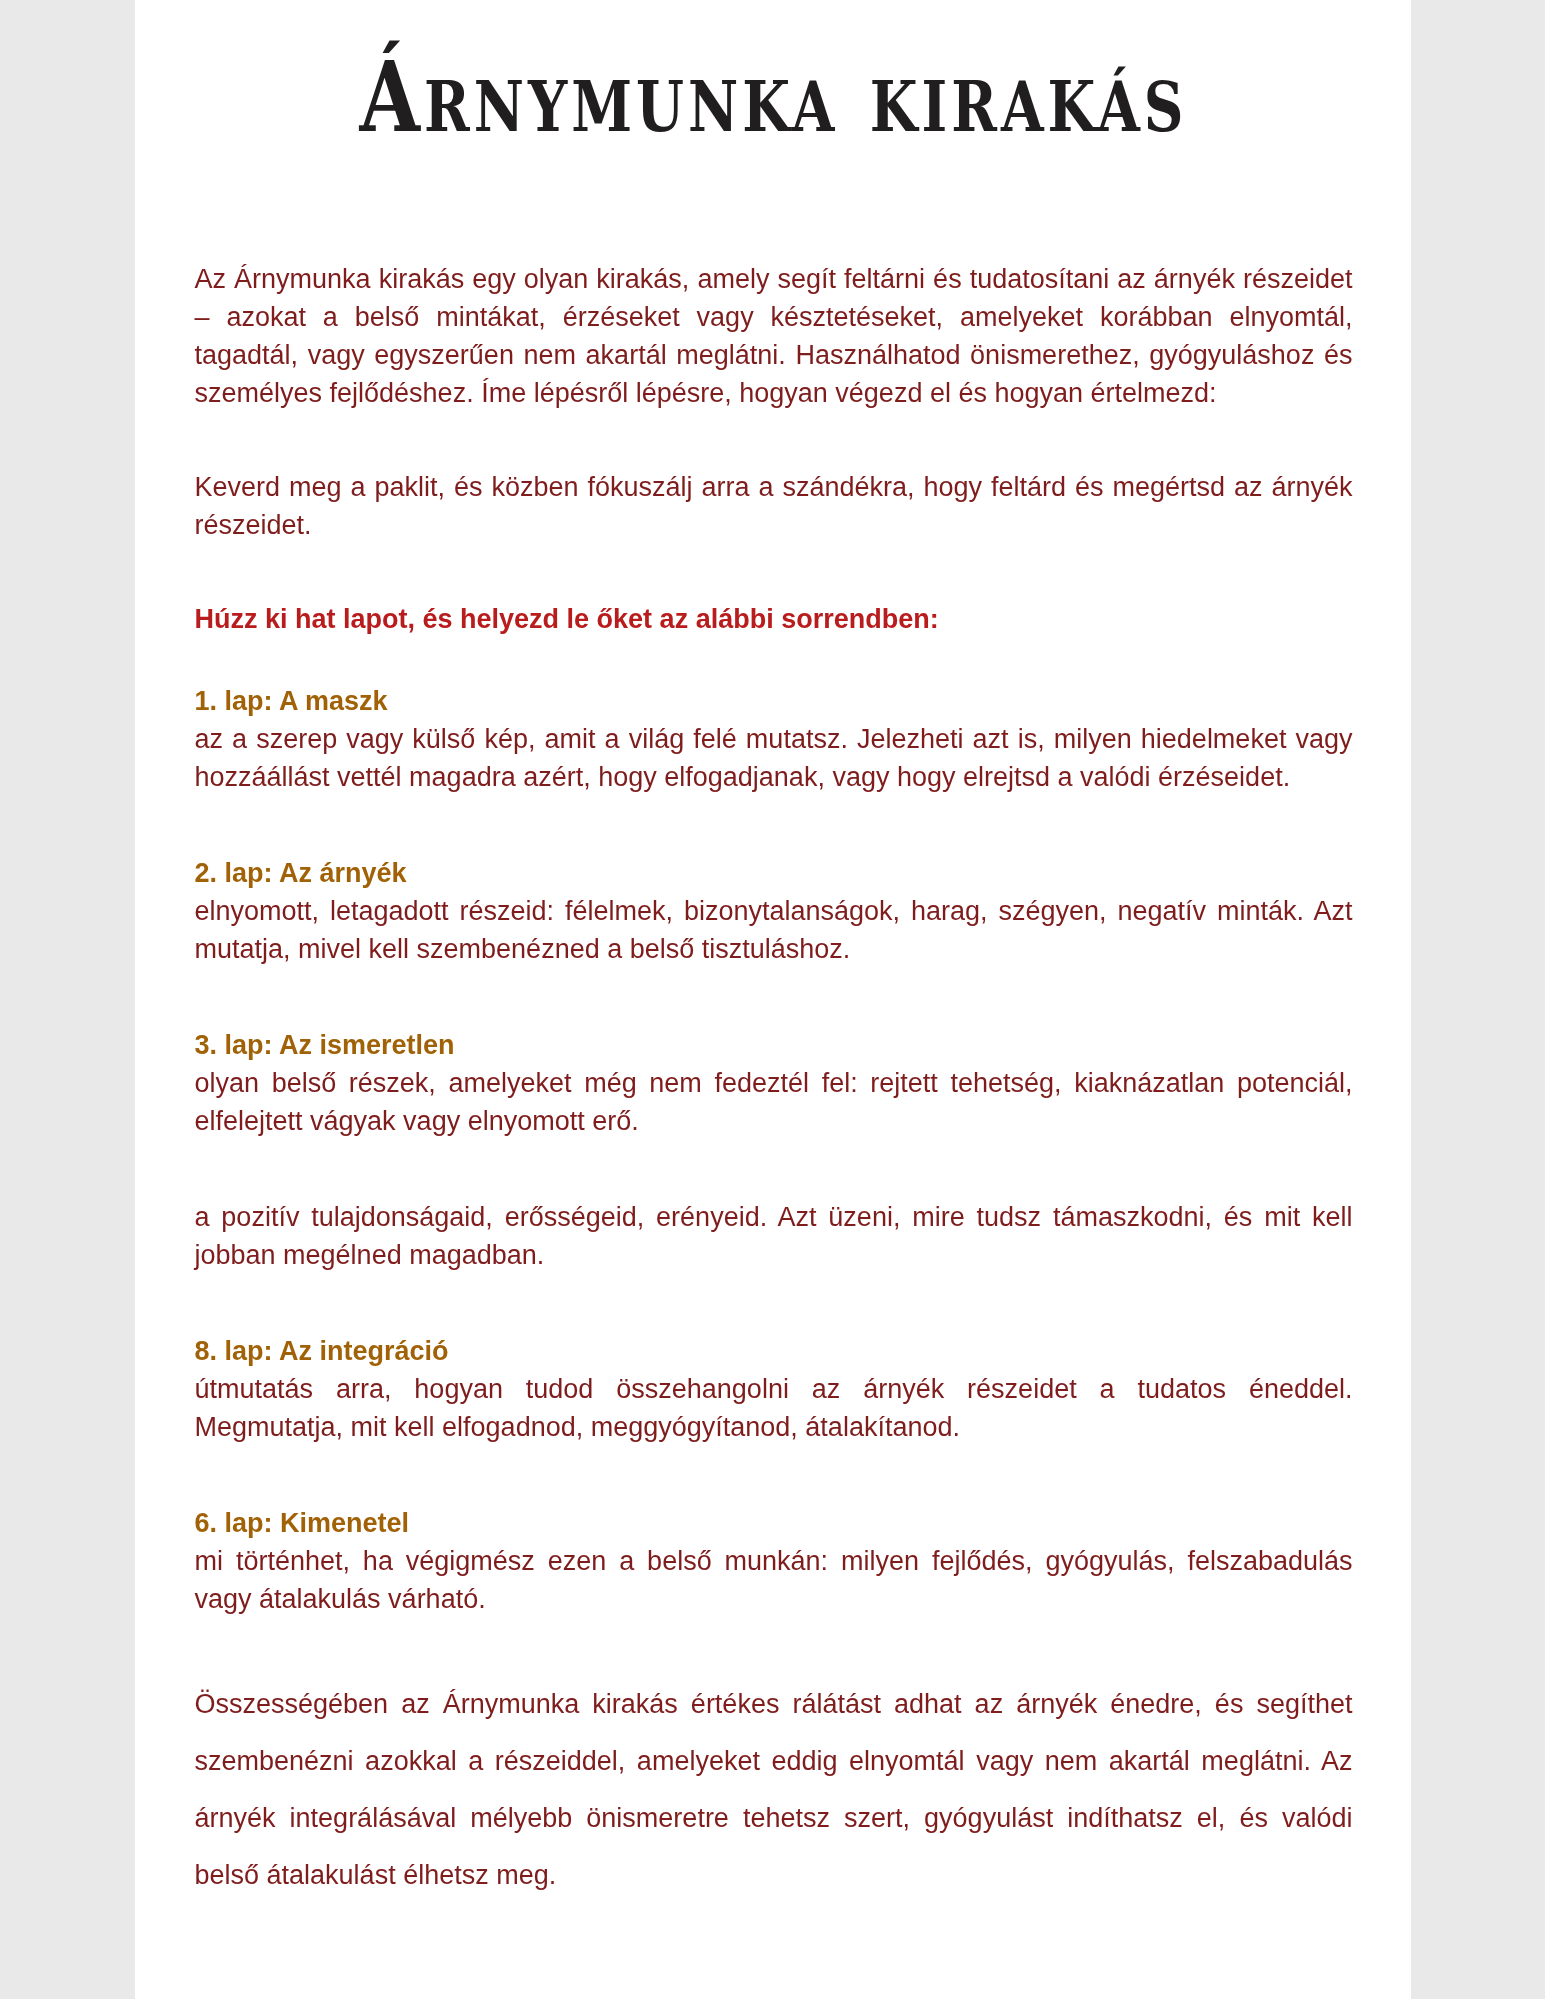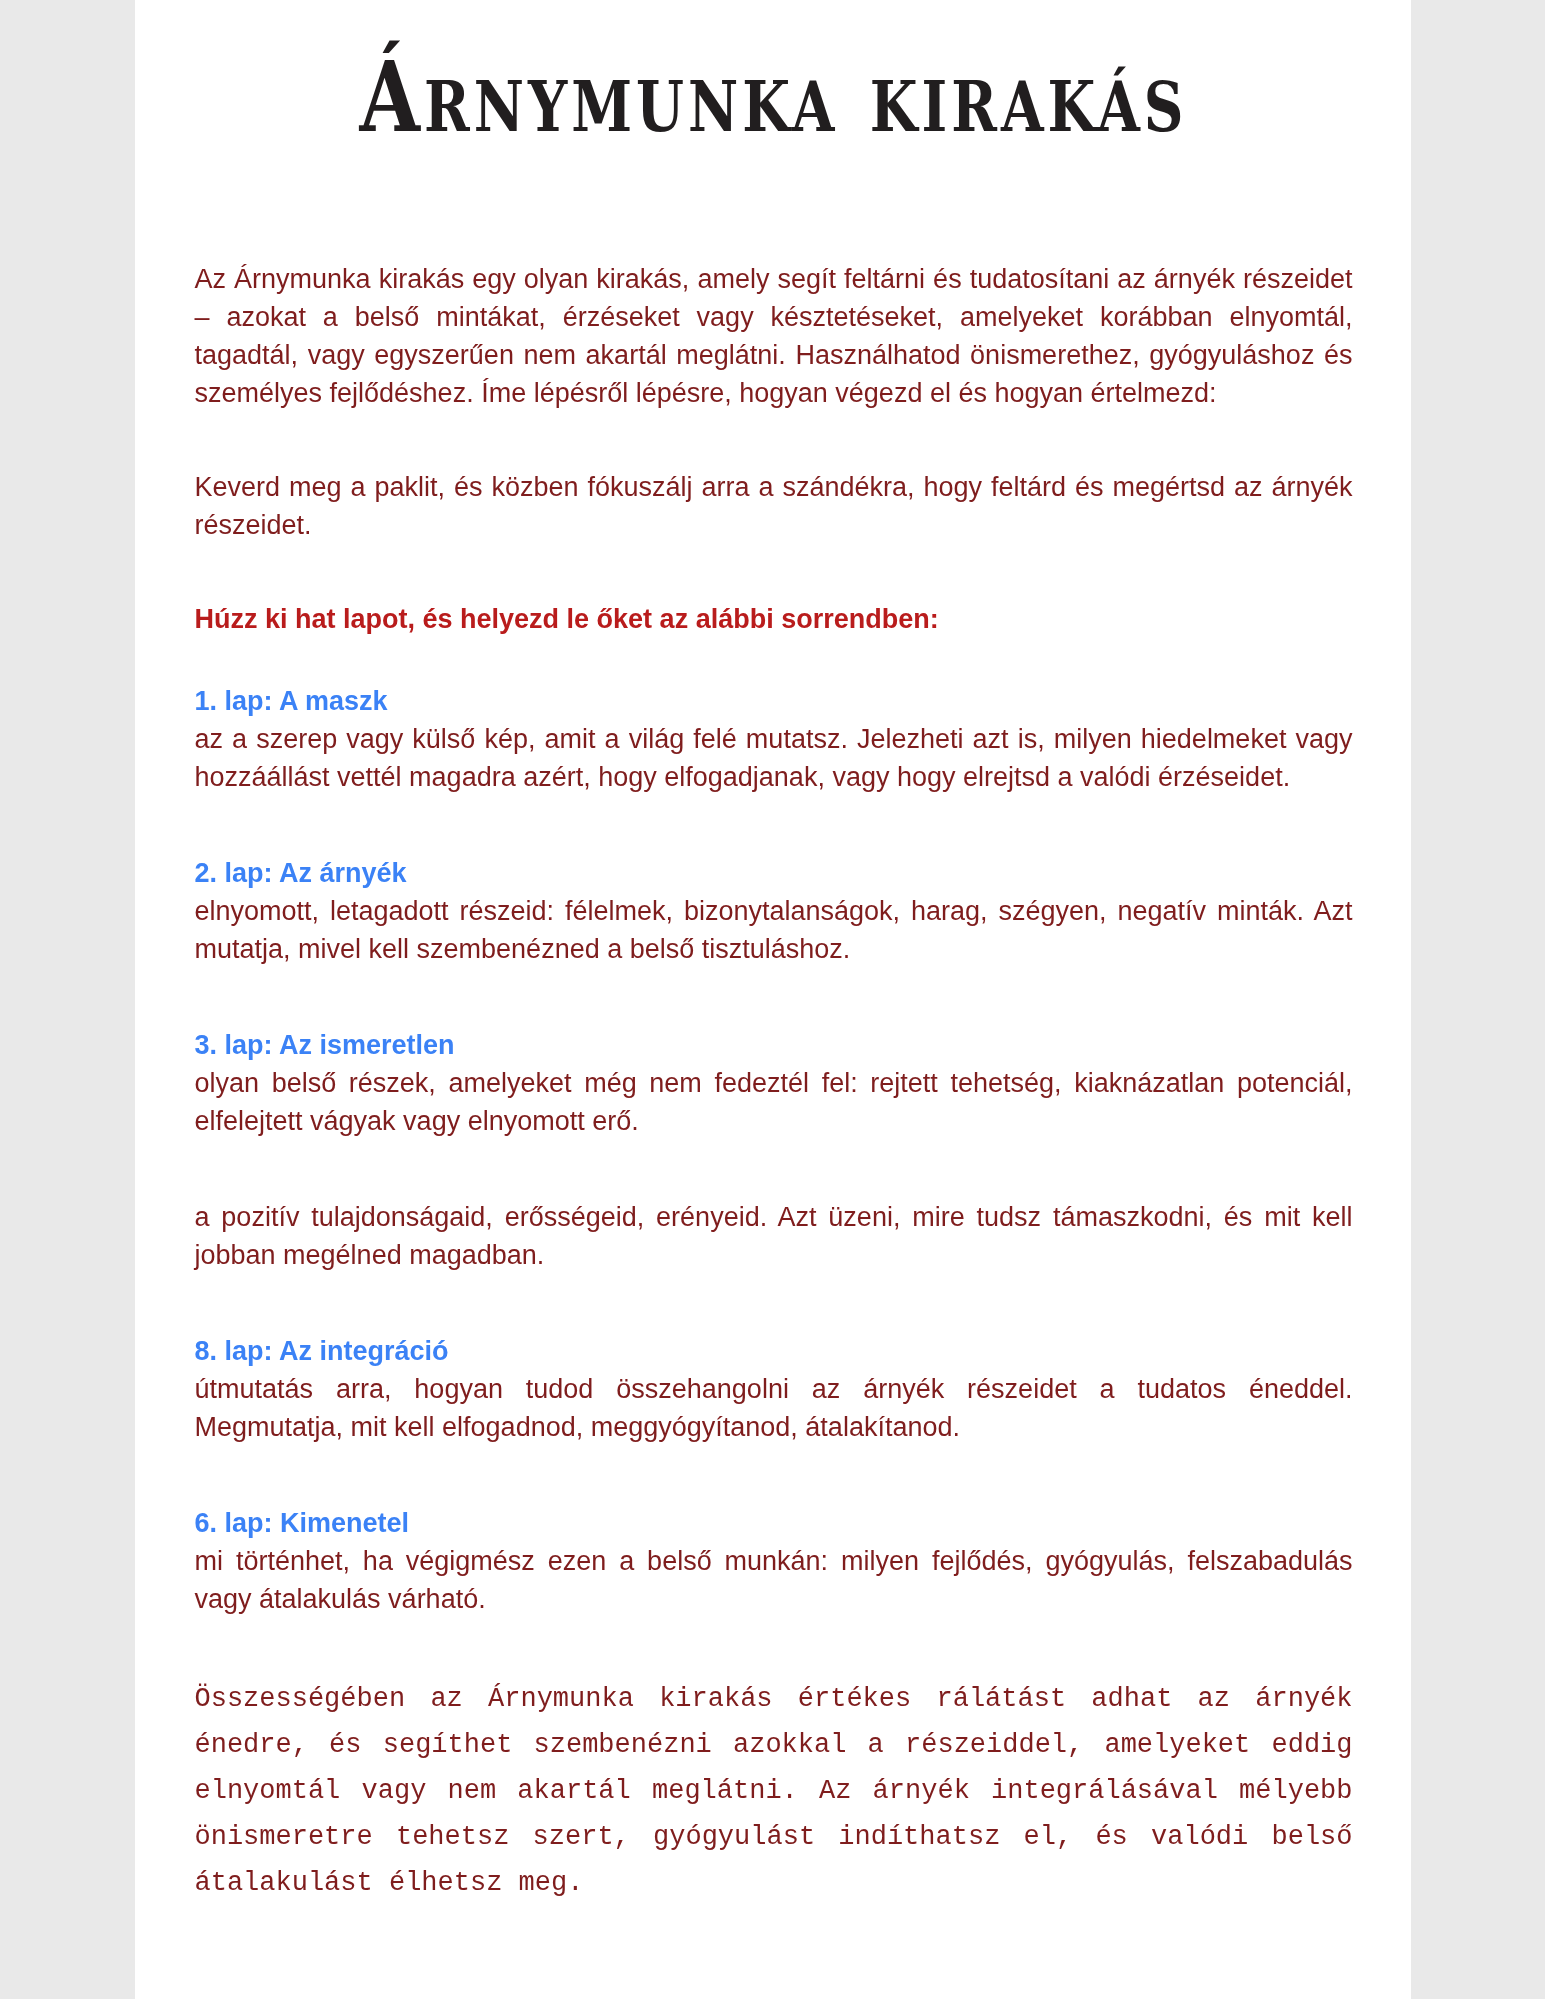--- a/index.html
+++ b/index.html
@@ -37,29 +37,28 @@
   .lead-in {
     font-weight: 700;
     color: #b91c1c;
     font-size: 27px;
     line-height: 38px;
     margin-bottom: 44px;
   }
   .section { margin-bottom: 58px; }
   .section-heading {
     font-weight: 700;
-    color: #3b82f6;
+    color: #a16207;
     font-size: 27px;
     line-height: 38px;
   }
   .section-heading.indent-sm { padding-left: 14px; }
   .closing {
-    line-height: 46px;
+    line-height: 57px;
     margin-bottom: 0;
-    font-family: Liberation Mono, monospace;
   }
 </style>
 </head>
 <body>
 
 <div class="page">
 
   <h1 class="doc-title">Árnymunka kirakás</h1>
   <div class="title-gap"></div>
 

